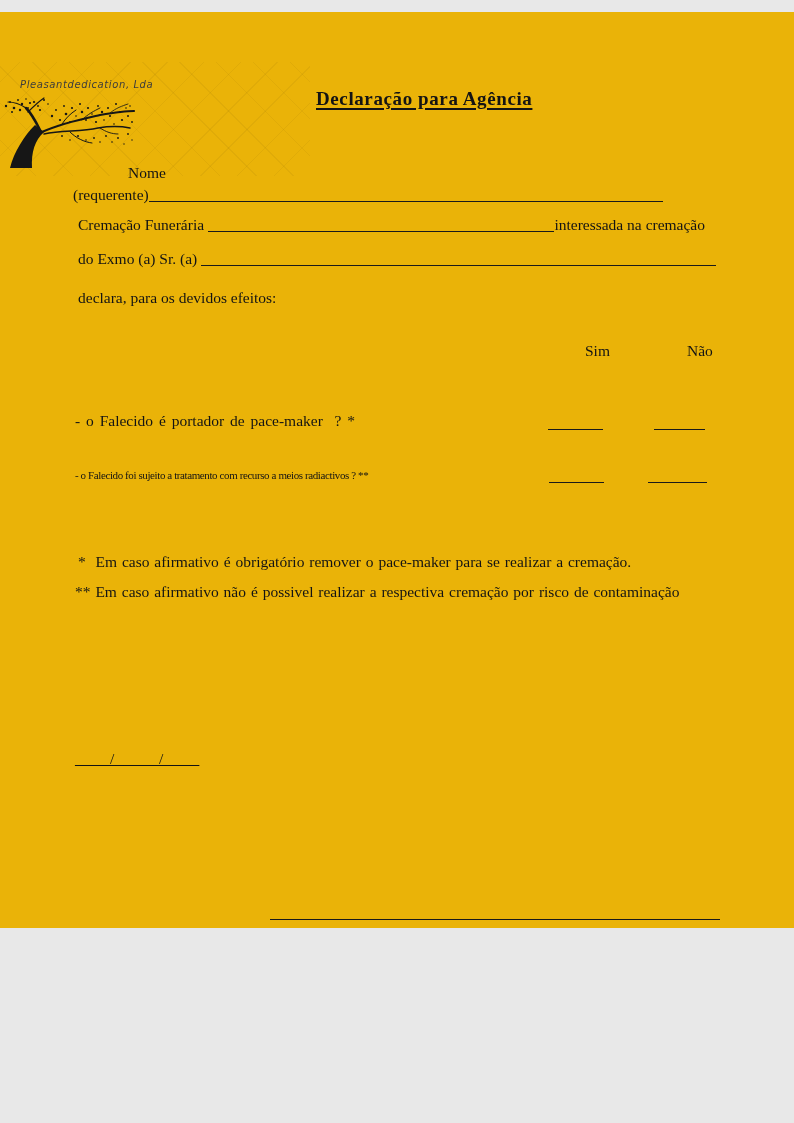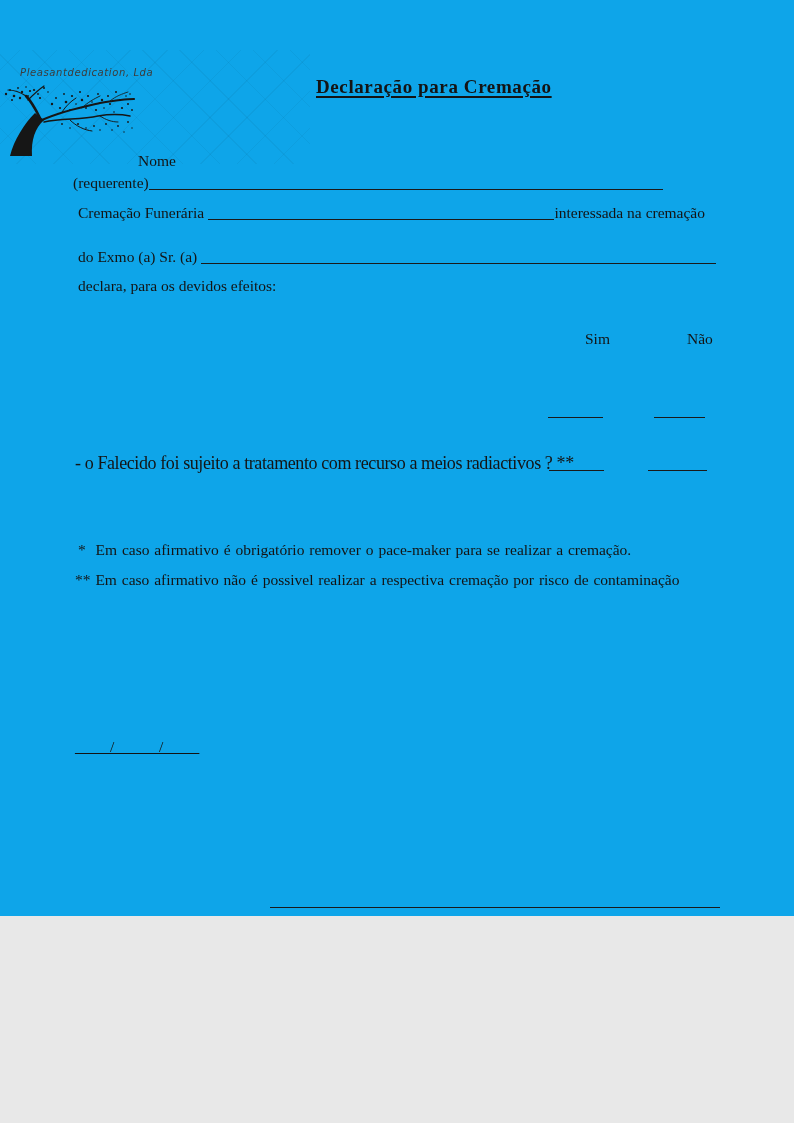--- a/index.html
+++ b/index.html
@@ -1,21 +1,21 @@
 <!DOCTYPE html>
 <html lang="pt"><head>
 <meta charset="utf-8">
 <title>Declaração para Cremação</title>
 <style>
   html, body { margin:0; padding:0; background:#e8e8e8; }
   .page {
     position:relative;
     width:794px; height:916px;
-    margin:0 auto;
-    background:#0ea5e9;
+    margin:12px auto;
+    background:#eab308;
     font-family:"Liberation Serif", "DejaVu Serif", serif;
     color:#141414;
     font-size:15.5px;
     line-height:19px;
     overflow:hidden;
   }
   .abs { position:absolute; white-space:pre; }
   
   .logo-watermark {
     position:absolute; left:0; top:50; top:50px; width:310px; height:114px;
@@ -34,21 +34,21 @@
     position:absolute; left:316px; top:77px; margin:0;
     font-size:19px; font-weight:bold; letter-spacing:0.6px;
     text-decoration:underline; text-decoration-thickness:2px; text-underline-offset:3px;
     white-space:pre;
   }
   .row { position:absolute; display:flex; align-items:stretch; }
   .row .lbl { white-space:pre; }
   .fill { flex:1 1 auto; border-bottom:1.5px solid #1a1a1a; margin-bottom:2px; }
   .blank { position:absolute; border-top:1.5px solid #1a1a1a; height:0; }
   .q1 { word-spacing:2px; }
-  .q2 { font-size:18px; letter-spacing:-0.4px; }
+  .q2 { font-size:11px; letter-spacing:-0.4px; }
   .note { white-space:pre; word-spacing:1px; }
   .date-field { letter-spacing:1px; }
   .sig-line { position:absolute; left:270px; top:907px; width:450px; border-top:1.5px solid #1a1a1a; }
   .sig-label { position:absolute; left:248px; top:912px; width:450px; text-align:right; }
 </style>
 </head>
 <body>
 
 <div class="page">
 
@@ -123,45 +123,46 @@
         <circle cx="100" cy="46" r="0.8"></circle>
       <circle cx="106" cy="40" r="0.9"></circle>
         <circle cx="112" cy="46" r="0.8"></circle>
         <circle cx="118" cy="42" r="0.9"></circle>
       <circle cx="124" cy="48" r="0.7"></circle>
         <circle cx="128" cy="38" r="0.9"></circle>
         <circle cx="132" cy="44" r="0.7"></circle>
     </g>
   </svg>
 
-  <h1 class="title">Declaração para Cremação</h1>
+  <h1 class="title">Declaração para Agência</h1>
 
-  <div class="abs" style="left:138px; top:151px;">Nome</div>
+  <div class="abs" style="left:128px; top:151px;">Nome</div>
 
   <div class="row" style="left:73px; top:173px; width:590px;">
     <span class="lbl">(requerente)</span>
     <span class="fill"></span>
   </div>
 
   <div class="row" style="left:78px; top:203px; width:627px;">
     <span class="lbl">Cremação Funerária </span>
     <span class="fill"></span>
     <span class="lbl">interessada na cremação</span>
   </div>
 
-  <div class="row" style="left:78px; top:247px; width:638px;">
+  <div class="row" style="left:78px; top:237px; width:638px;">
     <span class="lbl">do Exmo (a) Sr. (a) </span>
     <span class="fill"></span>
   </div>
 
   <div class="abs" style="left:78px; top:276px;">declara, para os devidos efeitos:</div>
 
   <div class="abs" style="left:585px; top:329px;">Sim</div>
   <div class="abs" style="left:687px; top:329px;">Não</div>
 
+  <div class="abs q1" style="left:75px; top:399px;">- o Falecido é portador de pace-maker  ? *</div>
   <div class="blank" style="left:548px; top:417px; width:55px;"></div>
   <div class="blank" style="left:654px; top:417px; width:51px;"></div>
 
   <div class="abs q2" style="left:75px; top:454px;">- o Falecido foi sujeito a tratamento com recurso a meios radiactivos ? **</div>
   <div class="blank" style="left:549px; top:470px; width:55px;"></div>
   <div class="blank" style="left:648px; top:470px; width:59px;"></div>
 
   <div class="abs note" style="left:78px; top:540px;">*  Em caso afirmativo é obrigatório remover o pace-maker para se realizar a cremação.</div>
   <div class="abs note" style="left:75px; top:570px;">** Em caso afirmativo não é possivel realizar a respectiva cremação por risco de contaminação</div>
 

